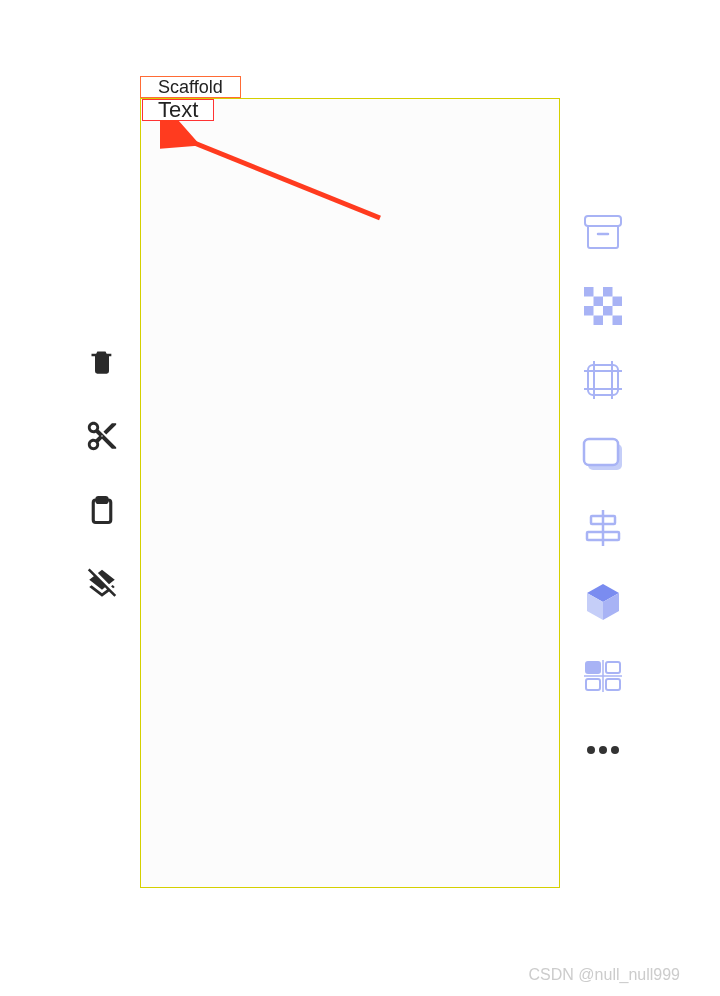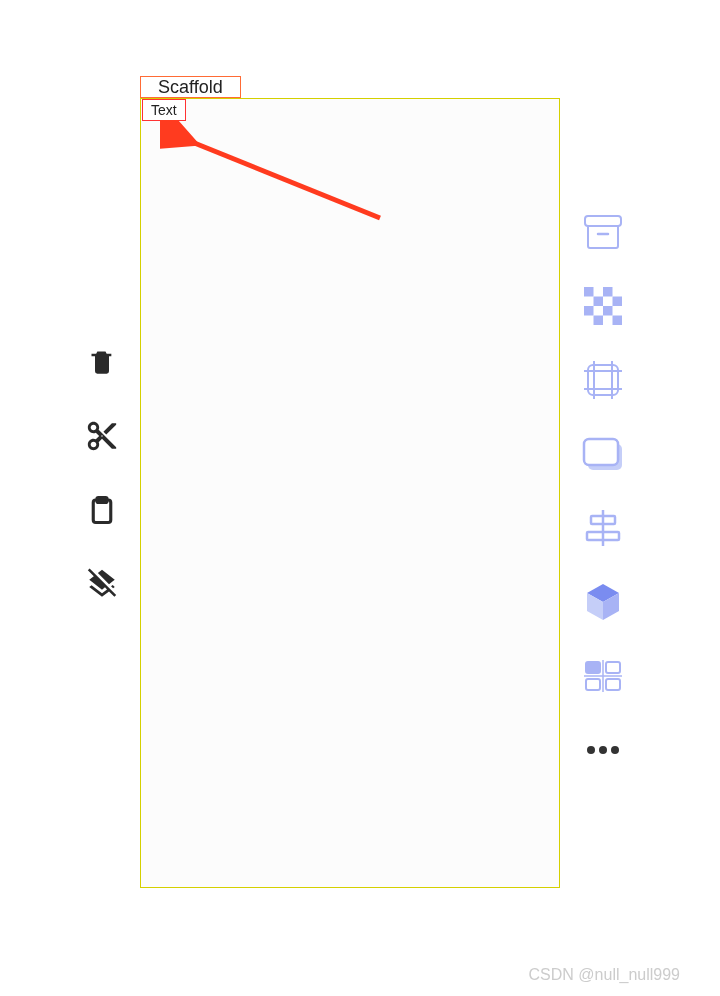--- a/index.html
+++ b/index.html
@@ -31,24 +31,24 @@
       color: #222;
       background: #ffffff;
       border: 1px solid #ff6b35;
       padding: 0px 17px;
       line-height: 20px;
     }
     .text-widget {
       position: absolute;
       left: 142px;
       top: 99px;
-      font-size: 14px;
+      font-size: 22px;
       color: #222;
       border: 1px solid #ff3333;
-      padding: 0px 8px;
+      padding: 0px 15px;
       line-height: 20px;
       background: #fff;
     }
     .arrow-annotation {
       position: absolute;
       left: 160px;
       top: 120px;
       width: 230px;
       height: 110px;
       pointer-events: none;

